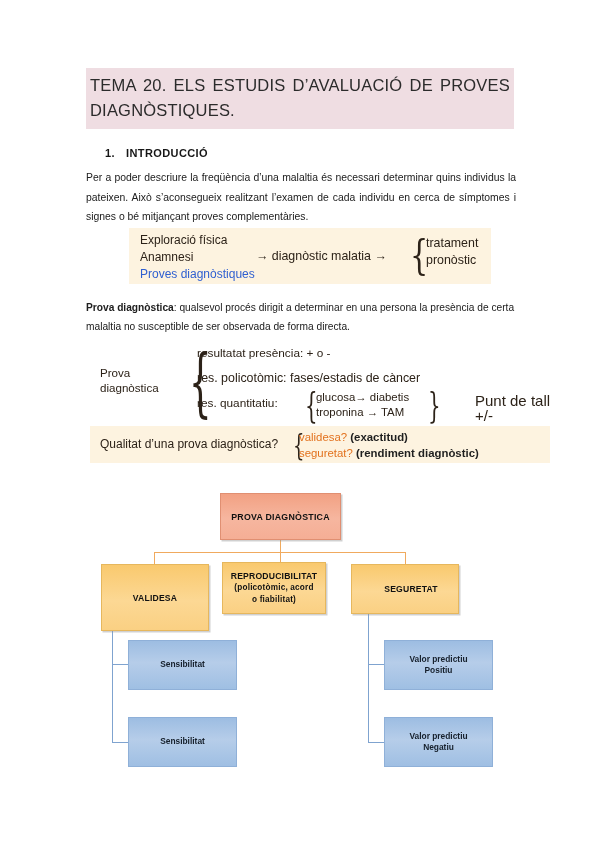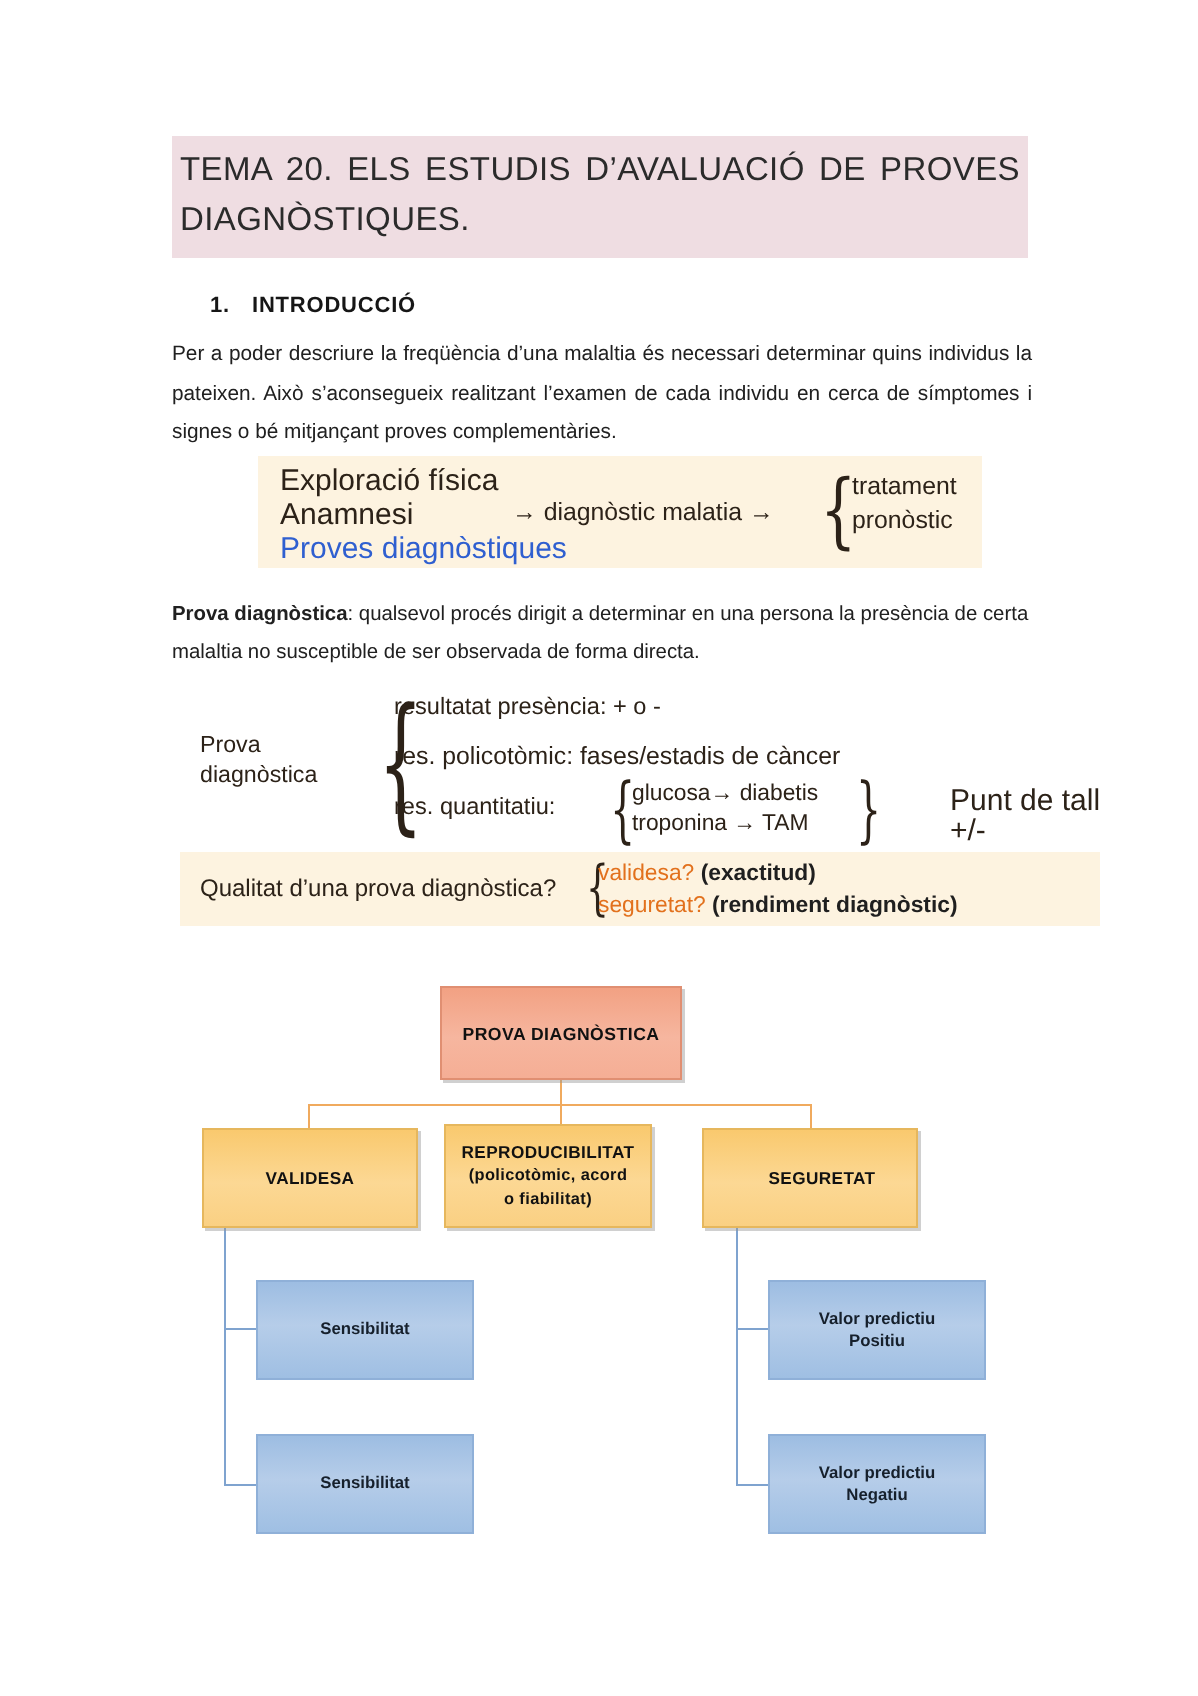--- a/index.html
+++ b/index.html
@@ -77,21 +77,21 @@
     left: 129px;
     top: 228px;
     width: 362px;
     height: 56px;
     background: #fdf3e0;
   }
   .fig1 .col-a {
     position: absolute;
     left: 11px;
     top: 4px;
-    font-size: 15px;
+    font-size: 12px;
     line-height: 17px;
     color: #2c2218;
   }
   .fig1 .col-a .blue { color: #2f5fd0; }
   .fig1 .col-b {
     position: absolute;
     left: 127px;
     top: 21px;
     font-size: 12.4px;
     color: #2c2218;
@@ -250,21 +250,21 @@
     box-shadow: 1.5px 1.5px 0 rgba(150,150,150,.45);
     font-size: 8.8px; font-weight: bold; letter-spacing: .25px;
   }
 
   .n-mid {
     background: linear-gradient(180deg, #f9c96e 0%, #fcd894 55%, #fad083 100%);
     border: 1px solid #e6b75d;
     box-shadow: 1.5px 1.5px 0 rgba(150,150,150,.45);
     font-size: 8.6px; font-weight: bold; letter-spacing: .2px;
   }
-  .n-validesa { left: 101px; top: 564px; width: 108px; height: 50px; }
+  .n-validesa { left: 101px; top: 564px; width: 108px; height: 67px; }
   .n-repro    { left: 222px; top: 562px; width: 104px; height: 52px; font-weight: bold; line-height: 11.5px; }
   .n-repro .sub { font-size: 8.2px; font-weight: bold; }
   .n-seguretat{ left: 351px; top: 564px; width: 108px; height: 50px; padding-left: 12px; }
 
   .n-leaf {
     background: linear-gradient(180deg, #9dbde2 0%, #b6cde9 45%, #9fbfe3 100%);
     border: 1px solid #8fb0d8;
     font-size: 8.4px; font-weight: bold; line-height: 11.5px;
     color: #16202c;
   }

